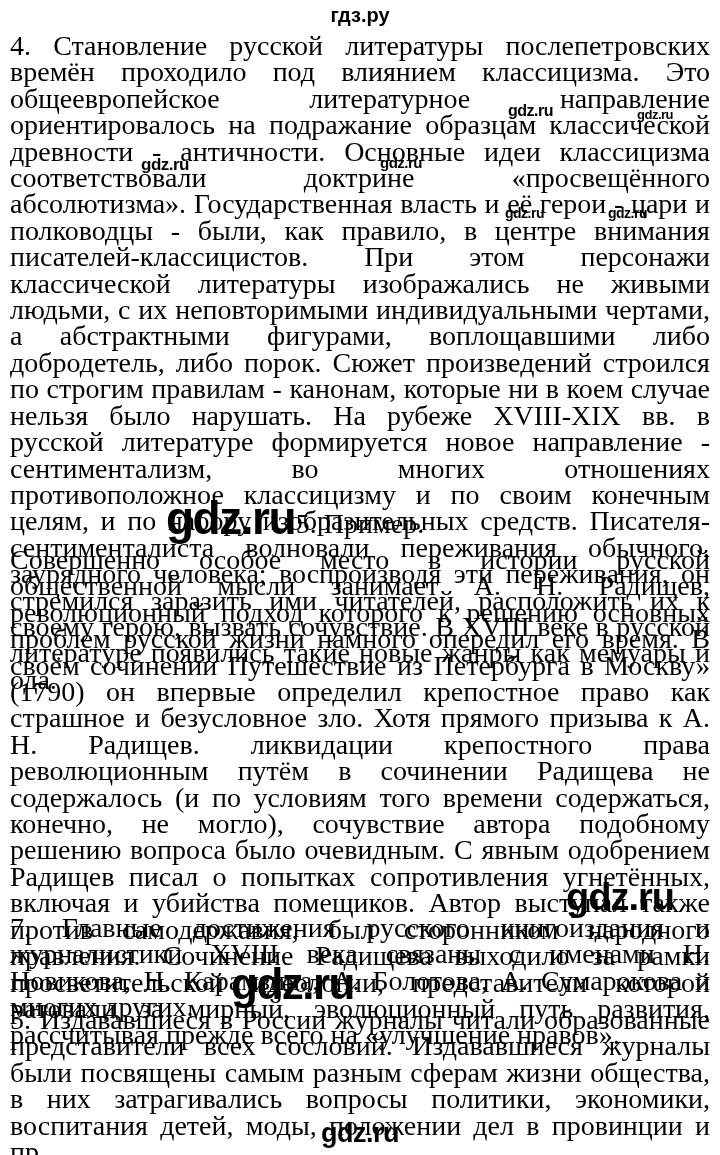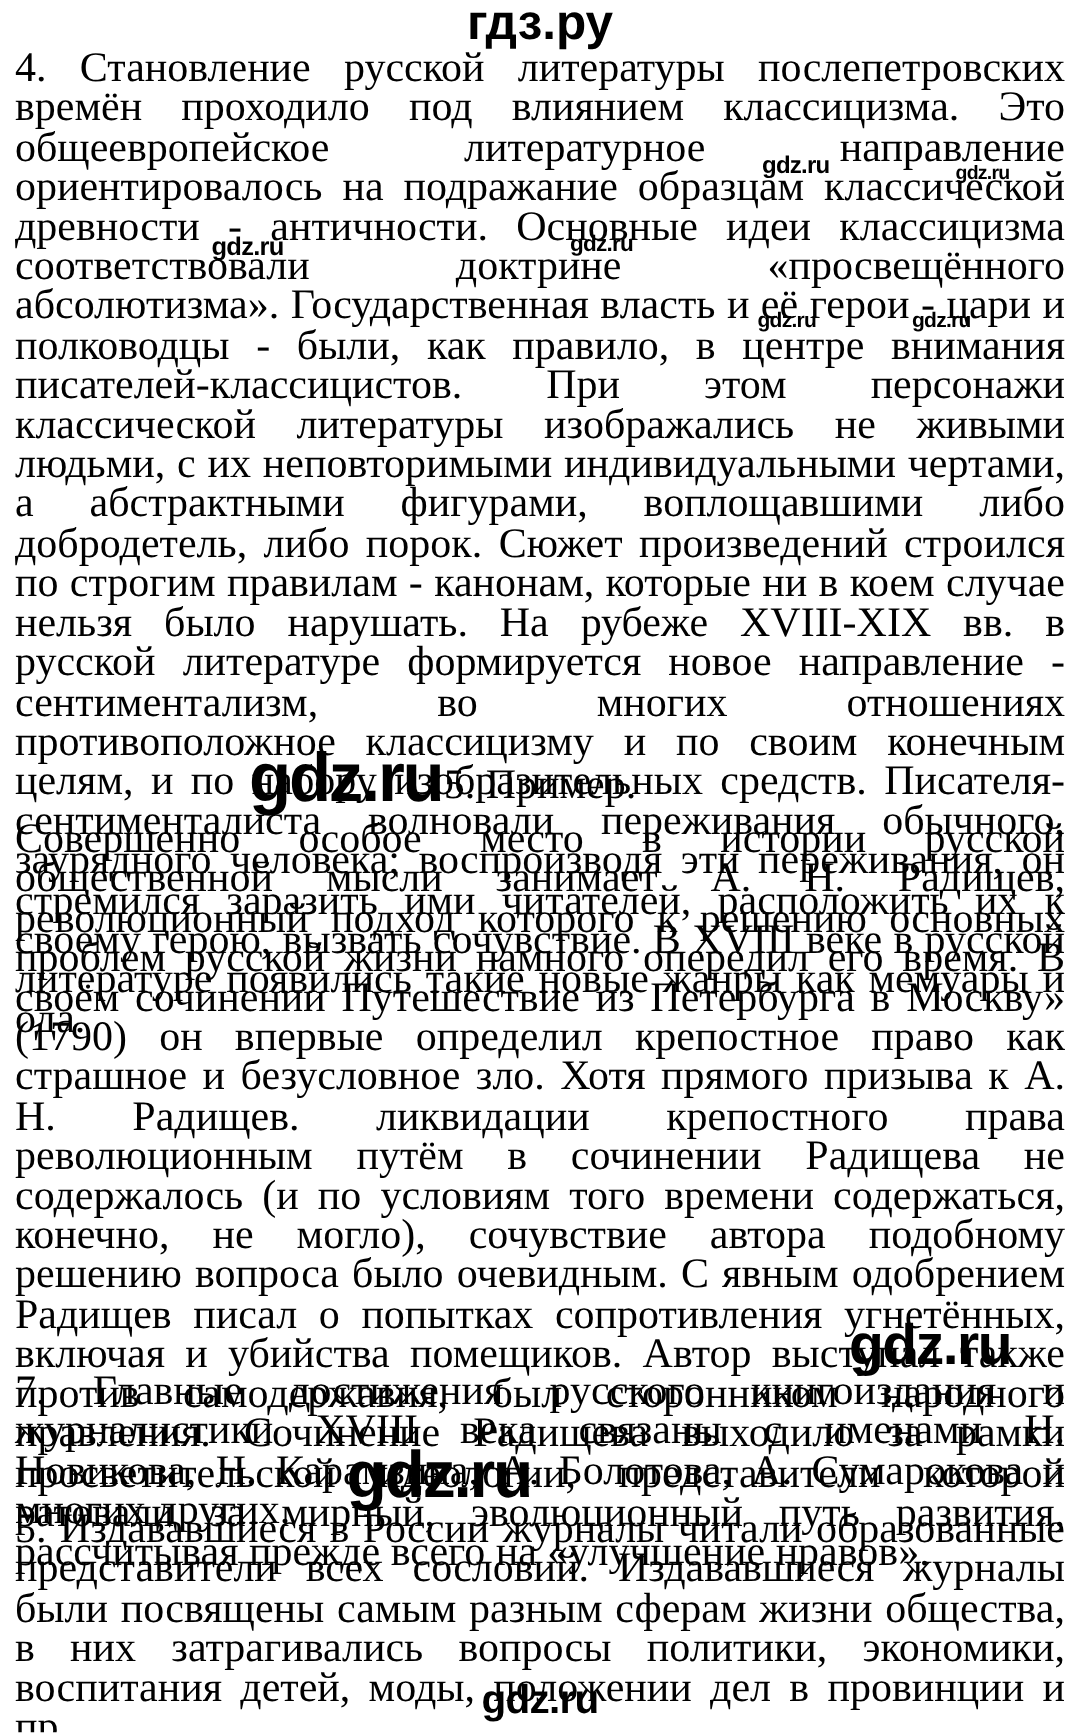--- a/index.html
+++ b/index.html
@@ -11,21 +11,21 @@
     overflow: hidden;
     font-family: "Liberation Serif", serif;
     color: #000000;
   }
   .site-logo {
     position: absolute;
     left: 0; right: 0; top: 0;
     text-align: center;
     font-family: "Liberation Sans", sans-serif;
     font-weight: bold;
-    font-size: 33px;
+    font-size: 20px;
     line-height: 30px;
     color: #000000;
   }
   .para {
     position: absolute;
     left: 10px;
     width: 700px;
     font-size: 28px;
     line-height: 26.4px;
     text-align: justify;

